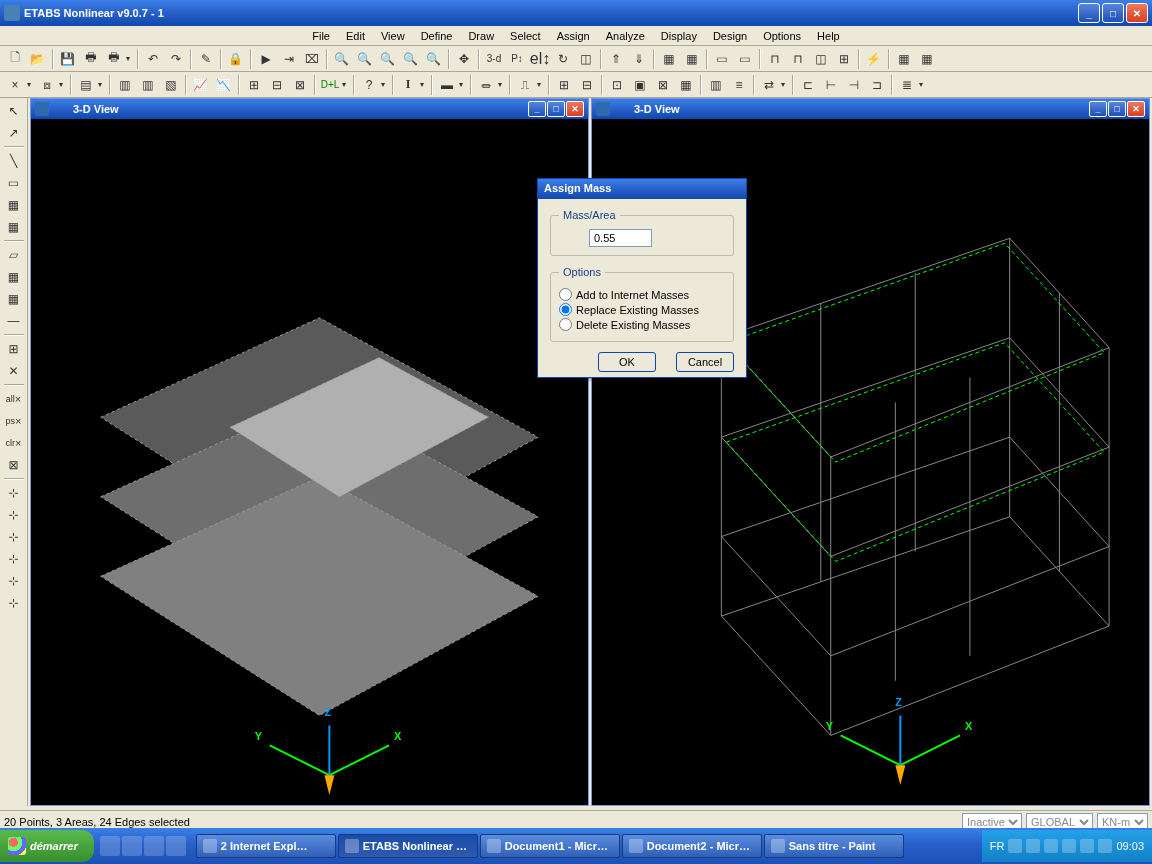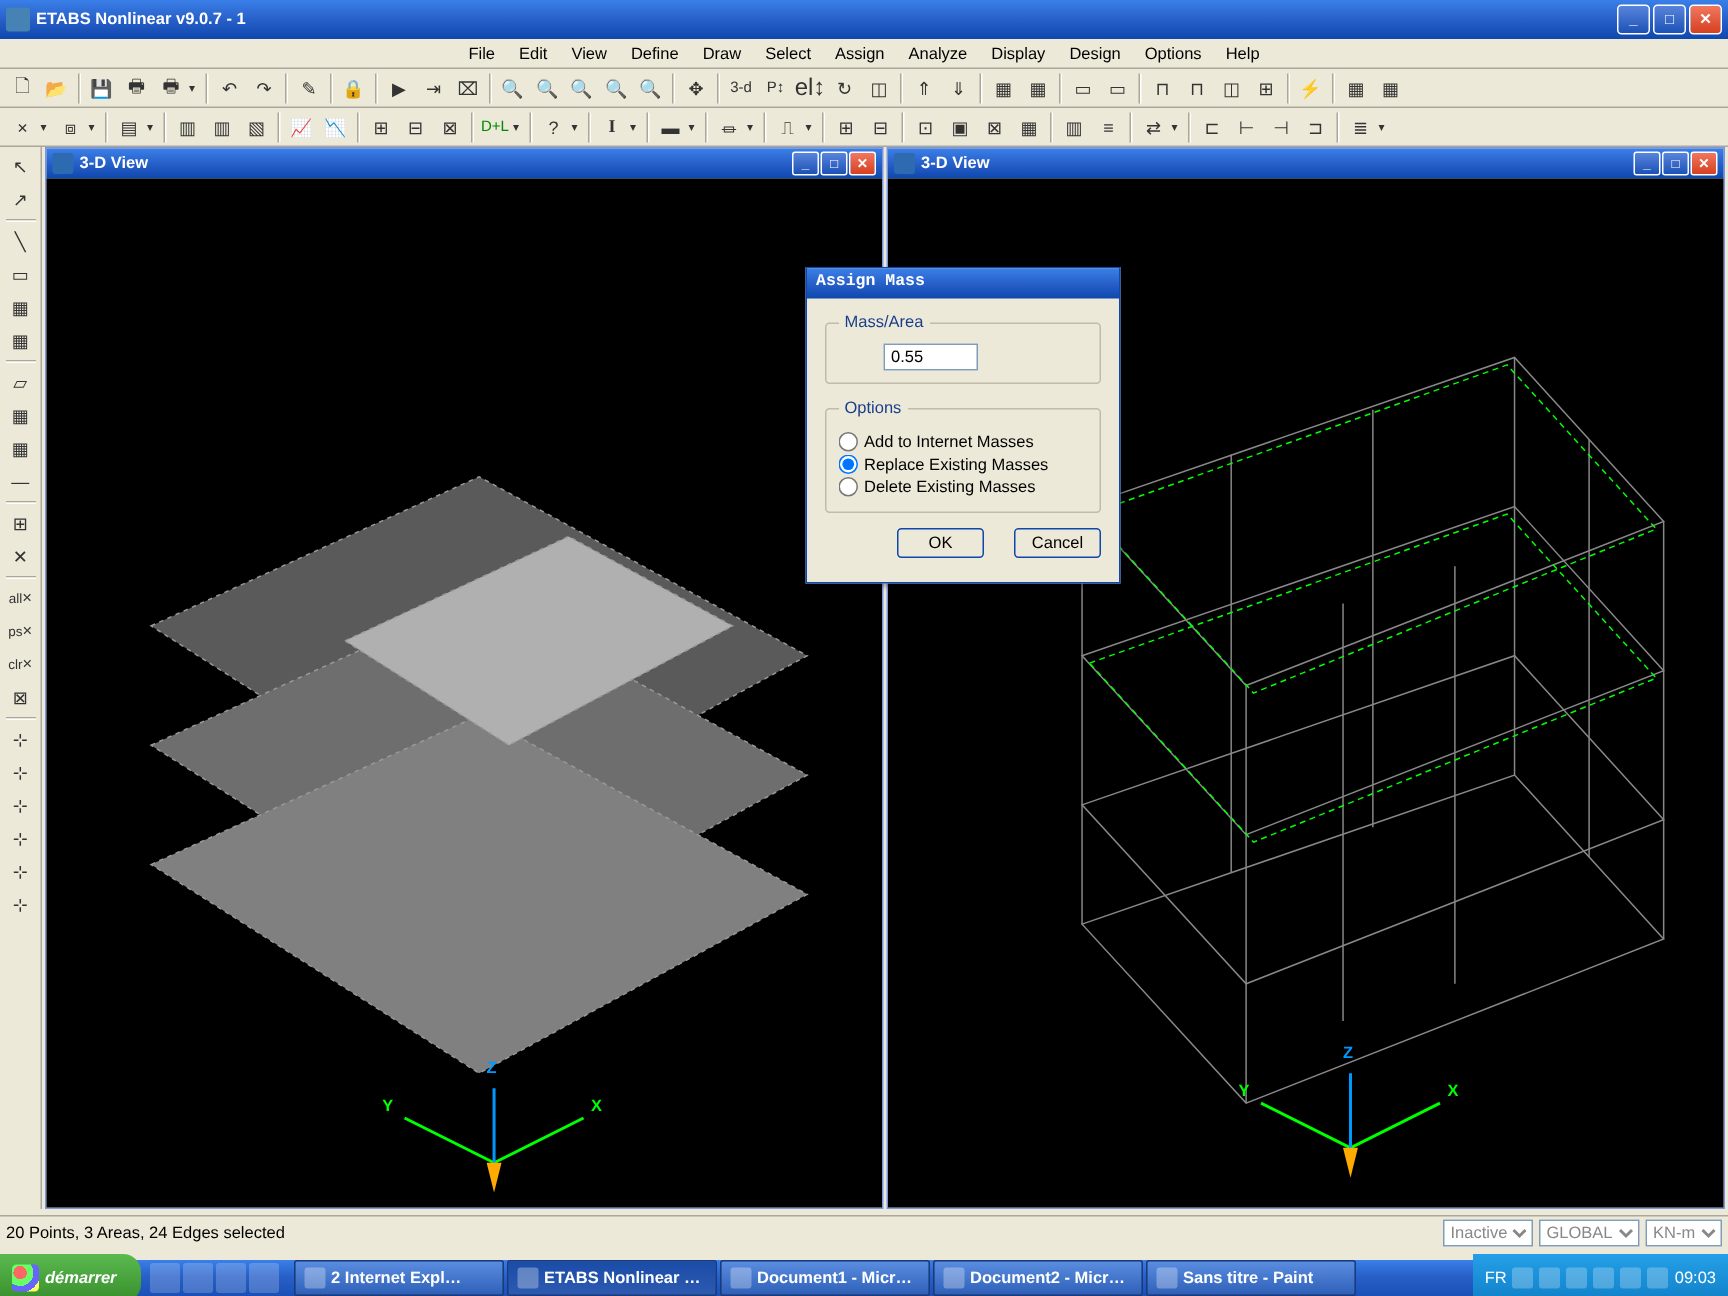--- a/index.html
+++ b/index.html
@@ -27,47 +27,47 @@
 
 
 .mainwrap { position:absolute; top:98px; left:0; right:0; bottom:58px; display:flex; }
 .lefttools { width:28px; background:#ece9d8; border-right:1px solid #aca899; display:flex; flex-direction:column; align-items:center; padding-top:2px; gap:0; }
 .ltbtn { width:22px; height:22px; display:flex; align-items:center; justify-content:center; font-size:12px; color:#333; border:1px solid transparent; }
 .ltsep { width:20px; height:2px; border-top:1px solid #aca899; border-bottom:1px solid #fff; margin:2px 0; }
 .views { flex:1; display:flex; gap:2px; padding:0 2px; }
 .viewwin { flex:1; display:flex; flex-direction:column; border:1px solid #7a96df; }
 .viewtitle { height:20px; background:linear-gradient(to bottom,#3a7fe8 0%,#2860c9 50%,#0e47ae 100%); display:flex; align-items:center; padding:0 4px; color:#fff; }
 .viewtitle .vicon { width:14px; height:14px; background:#2e6ab0; margin-right:4px; border-radius:2px; }
-.viewtitle .vtitle { flex:1; font-weight:bold; }
+.viewtitle .vtitle { flex:1; font-weight:bold;margin-left:20px; }
 .viewtitle .vbtns { display:flex; gap:1px; }
 .viewtitle .vbtn { width:18px; height:16px; border:1px solid #fff; border-radius:2px; display:flex; align-items:center; justify-content:center; font-size:9px; font-weight:bold; }
 .viewtitle .vbtn.close { background:linear-gradient(#f07860,#d64020); }
 .viewtitle .vbtn.other { background:linear-gradient(#5984dc,#1c52b6); }
 .viewcanvas { flex:1; background:#000; position:relative; overflow:hidden; }
 
 
 .dialog { position:absolute; top:178px; left:537px; width:210px; background:#ece9d8; border:1px solid #0e47ae; box-shadow:2px 2px 3px rgba(0,0,0,.3); }
-.dialog .dtitle { height:20px; background:linear-gradient(to bottom,#3a7fe8 0%,#2860c9 50%,#0e47ae 100%); color:#fff; font-weight:bold; padding:3px 6px;font-family:Liberation Mono, monospace; }
-.dialog .dbody { padding:10px 12px 16px; }
+.dialog .dtitle { height:20px; background:linear-gradient(to bottom,#3a7fe8 0%,#2860c9 50%,#0e47ae 100%); color:#fff; font-weight:bold; padding:3px 6px; }
+.dialog .dbody { padding:10px 12px 5px; }
 .dialog fieldset { border:1px solid #c0bcaa; border-radius:3px; padding:8px; margin-bottom:10px; }
 .dialog legend { color:#1a3e8a; padding:0 4px; }
 .dialog .massinput { width:63px; height:18px; border:1px solid #7f9db9; padding:0 4px; margin-left:30px; }
 .dialog .radio { display:flex; align-items:center; gap:4px; margin:2px 0; }
 .dialog .radio input { margin:0; }
 .dialog .btnrow { display:flex; justify-content:flex-end; gap:20px; margin-top:6px; }
 .dialog .dbtn { width:58px; height:20px; background:#ece9d8; border:1px solid #0e47ae; border-radius:3px; }
 .dialog .dbtn.ok { }
 
 
 .statusbar { position:absolute; bottom:32px; left:0; right:0; height:22px; background:#ece9d8; border-top:1px solid #aca899; display:flex; align-items:center; padding:0 4px; }
 .statusbar .stxt { flex:1; }
 .statusbar select { height:18px; border:1px solid #7f9db9; background:#fff; font-size:11px; margin-left:4px; color:#888; }
 
 
-.taskbar { position:absolute; bottom:0; left:0; right:0; height:24px; background:linear-gradient(to bottom,#3a7fe8 0%,#2860c9 45%,#1a50b6 100%); display:flex; align-items:center;border-radius:13px; }
+.taskbar { position:absolute; bottom:0; left:0; right:0; height:36px; background:linear-gradient(to bottom,#3a7fe8 0%,#2860c9 45%,#1a50b6 100%); display:flex; align-items:center; }
 .startbtn { height:32px; background:linear-gradient(to bottom,#5bb94e 0%,#378e2c 100%); border-radius:0 12px 12px 0; display:flex; align-items:center; padding:0 16px 0 8px; gap:4px; color:#fff; font-weight:bold; font-style:italic; font-size:14px; }
 .startbtn .logo { width:18px; height:18px; background:radial-gradient(circle at 30% 30%,#f66 25%,#6f6 25% 50%,#66f 50% 75%,#ff6 75%); border-radius:3px; }
 .ql { display:flex; gap:2px; padding:0 6px; }
 .ql .qi { width:20px; height:20px; background:rgba(255,255,255,.2); border-radius:2px; }
 .tasks { display:flex; gap:2px; flex:1; padding:0 4px; }
 .task { height:24px; background:linear-gradient(to bottom,#5a8de0,#2e60b8); border:1px solid #1a3a7a; border-radius:2px; display:flex; align-items:center; padding:0 6px; color:#fff; gap:4px; min-width:140px; max-width:160px; overflow:hidden; white-space:nowrap;font-weight:bold; }
 .task.active { background:linear-gradient(to bottom,#1a4ca8,#2e5ab0); }
 .task .ti { width:14px; height:14px; background:rgba(255,255,255,.3); border-radius:2px; flex-shrink:0; }
 .tray { background:linear-gradient(to bottom,#25a0e8,#1080c8); height:32px; display:flex; align-items:center; padding:0 8px; gap:4px; color:#fff; }
 .tray .ti { width:14px; height:14px; background:rgba(255,255,255,.25); border-radius:2px; }

